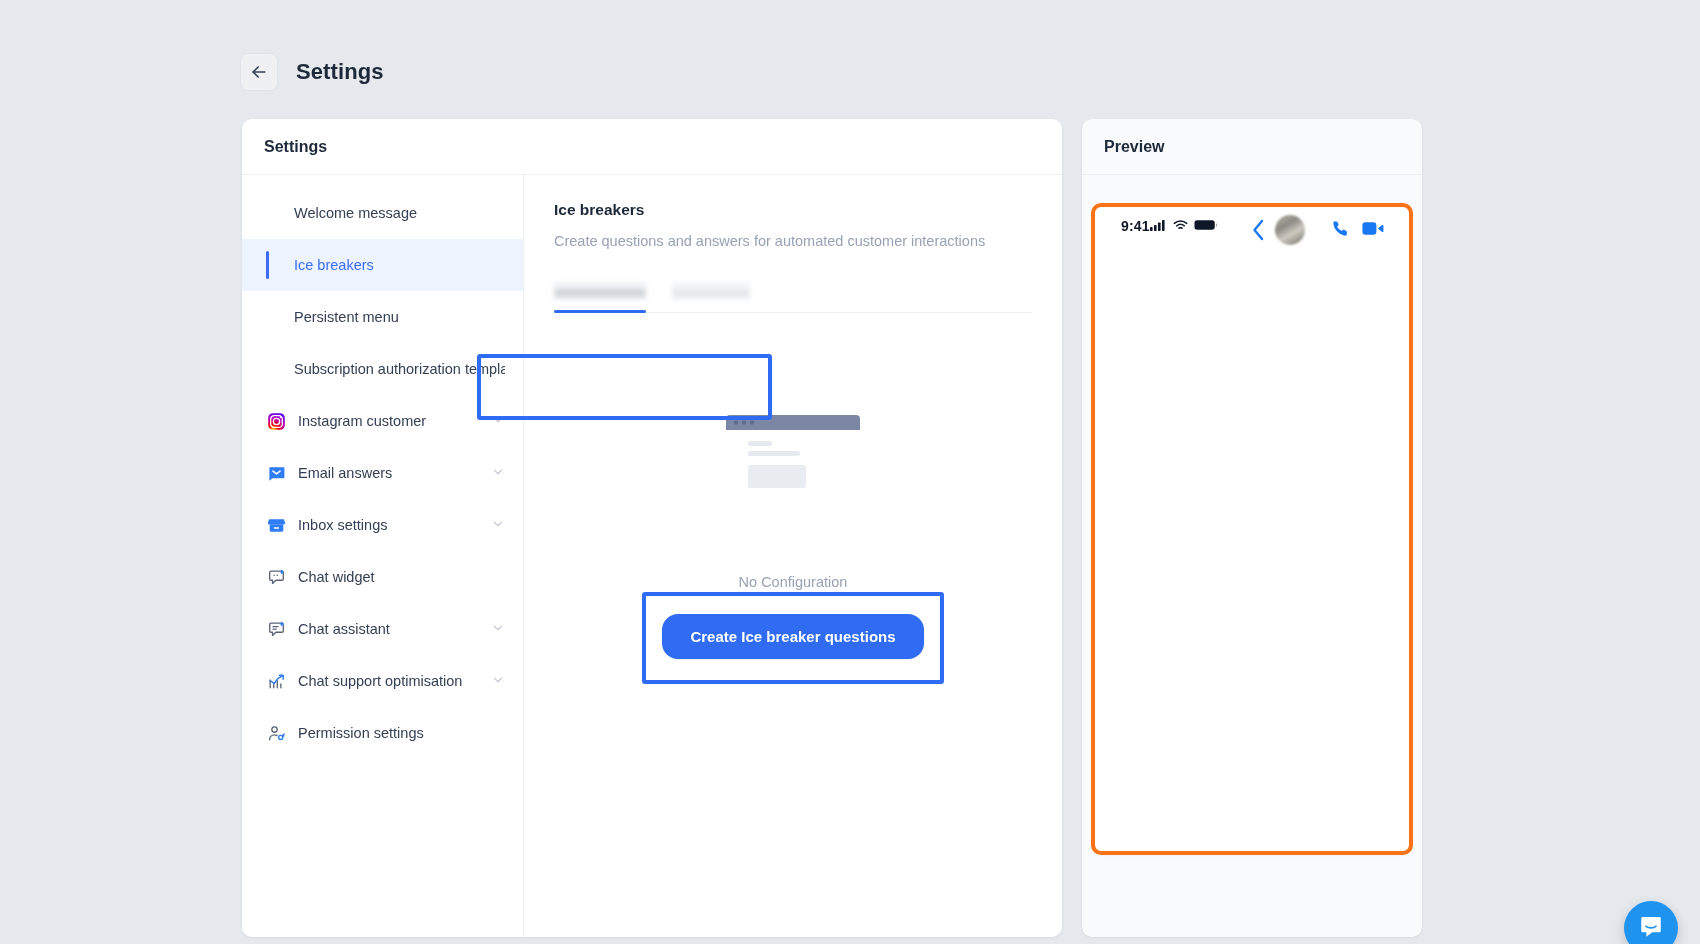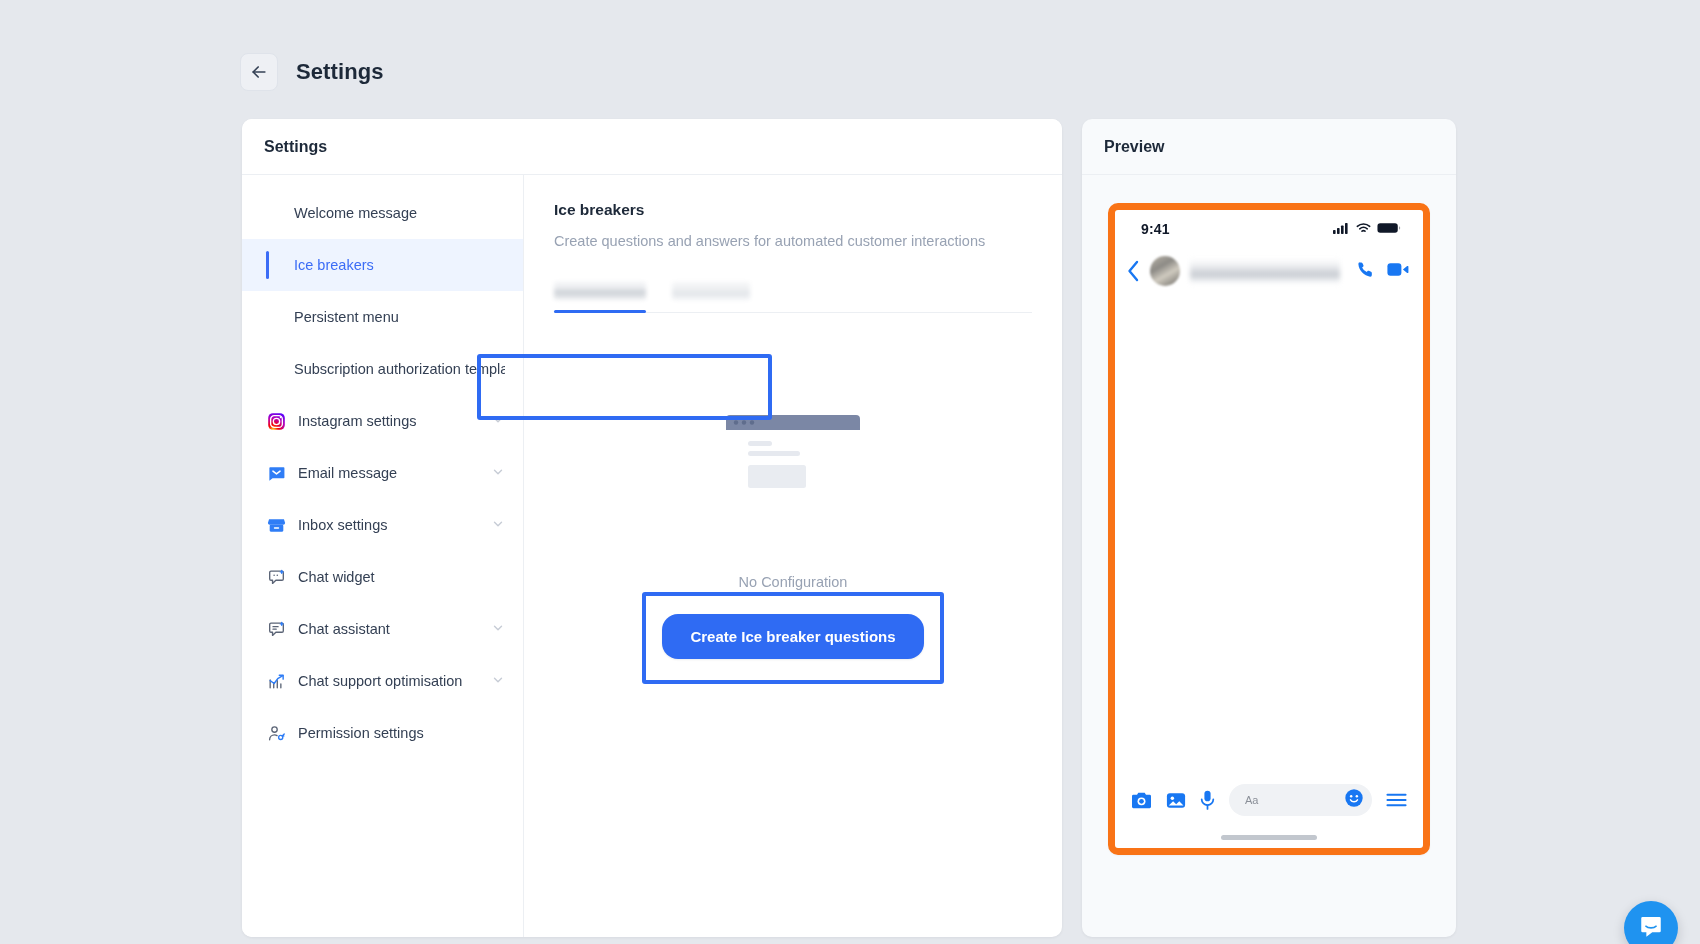--- a/index.html
+++ b/index.html
@@ -155,38 +155,38 @@
   .hl-cta {
     position: absolute; left: -20px; top: -22px;
     width: 302px; height: 92px;
     border: 4px solid #2f6bf3; border-radius: 3px;
     pointer-events: none;
   }
 
   
   .preview-card {
     position: absolute; left: 1082px; top: 86px;
-    width: 374px; height: 818px;
+    width: 340px; height: 818px;
     background: #f8fafc; border-radius: 10px;
     box-shadow: 0 1px 3px rgba(16,24,40,.06);
     overflow: hidden;
     display: flex; flex-direction: column;
   }
   .preview-header {
     height: 56px; flex: 0 0 56px;
     display: flex; align-items: center; padding: 0 22px;
     border-bottom: 1px solid #eceff3;
   }
   .preview-header .title { font-size: 16px; font-weight: 700; color: #1d2939; }
   .preview-body { flex: 1 1 auto; display: flex; justify-content: center; padding-top: 28px; }
 
   .phone {
     width: 322px; height: 652px;
-    background: #fff; border: 7px solid #f97316; border-radius: 10px;
-    display: flex; flex-direction: column;
+    background: #fff; border: 4px solid #f97316; border-radius: 10px;
+    display: flex; flex-direction: row;
     box-shadow: 0 1px 2px rgba(16,24,40,.04);
     overflow: hidden;
   }
   .status-bar {
     height: 38px; flex: 0 0 38px;
     display: flex; align-items: center; justify-content: space-between;
     padding: 0 22px 0 26px;
   }
   .status-time { font-size: 14px; font-weight: 700; color: #101828; letter-spacing: .2px; }
   .status-icons { display: flex; align-items: center; gap: 6px; }
@@ -290,36 +290,36 @@
                   <stop offset="64%" stop-color="#b900b4"></stop>
                   <stop offset="100%" stop-color="#5500ff"></stop>
                 </radialGradient>
               </defs>
               <rect x="1.5" y="1.5" width="21" height="21" rx="6" fill="url(#ig)"></rect>
               <rect x="4.6" y="4.6" width="14.8" height="14.8" rx="4.4" fill="none" stroke="#fff" stroke-width="1.7"></rect>
               <circle cx="12" cy="12" r="4" fill="none" stroke="#fff" stroke-width="1.7"></circle>
               <circle cx="17.3" cy="6.7" r="1.2" fill="#fff"></circle>
             </svg>
           </span>
-          <span class="lbl">Instagram settings</span>
+          <span class="lbl">Instagram customer</span>
           <span class="chev">
             <svg width="14" height="14" viewBox="0 0 24 24" fill="none" stroke="#98a2b3" stroke-width="2.4" stroke-linecap="round" stroke-linejoin="round">
                 <polyline points="6 9 12 15 18 9"></polyline>
               </svg>
           </span>
         </div>
 
         <div class="nav-item group">
           <span class="ic">
             <svg width="19" height="19" viewBox="0 0 24 24">
               <path fill="#2f7df6" d="M3 4h18a1 1 0 011 1v12a1 1 0 01-1 1H7l-4 3V5a1 1 0 011-1z"></path>
               <polyline points="7.5,9 12,12.5 16.5,9" fill="none" stroke="#fff" stroke-width="1.9" stroke-linecap="round" stroke-linejoin="round"></polyline>
             </svg>
           </span>
-          <span class="lbl">Email message</span>
+          <span class="lbl">Email answers</span>
           <span class="chev">
             <svg width="14" height="14" viewBox="0 0 24 24" fill="none" stroke="#98a2b3" stroke-width="2.4" stroke-linecap="round" stroke-linejoin="round">
                 <polyline points="6 9 12 15 18 9"></polyline>
               </svg>
           </span>
         </div>
 
         <div class="nav-item group">
           <span class="ic">
             <svg width="19" height="19" viewBox="0 0 24 24">

